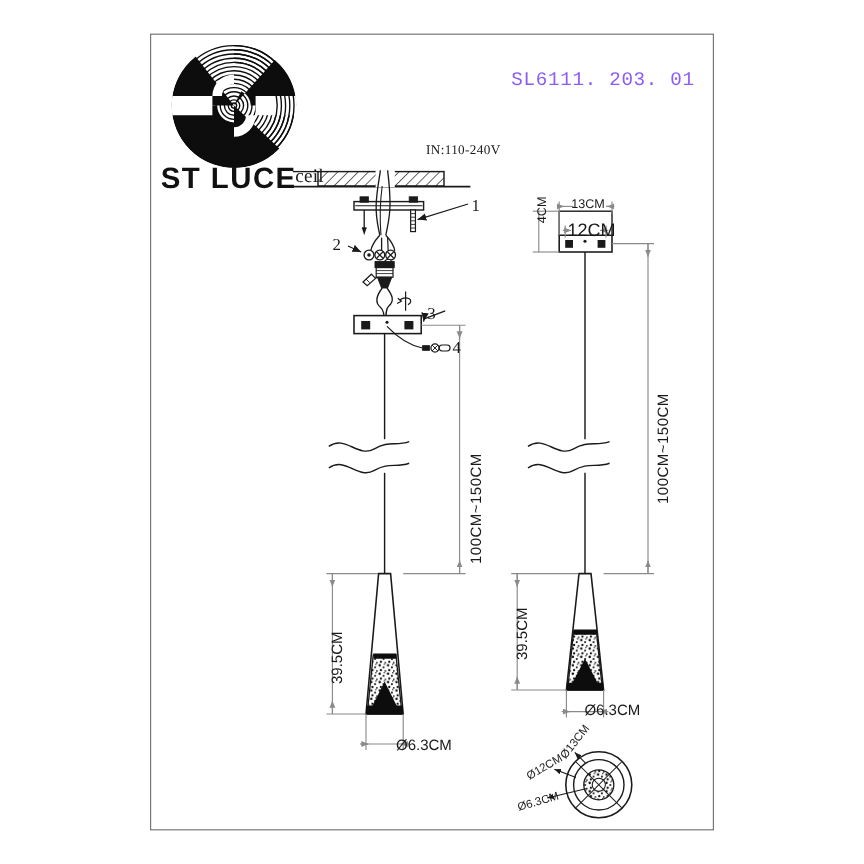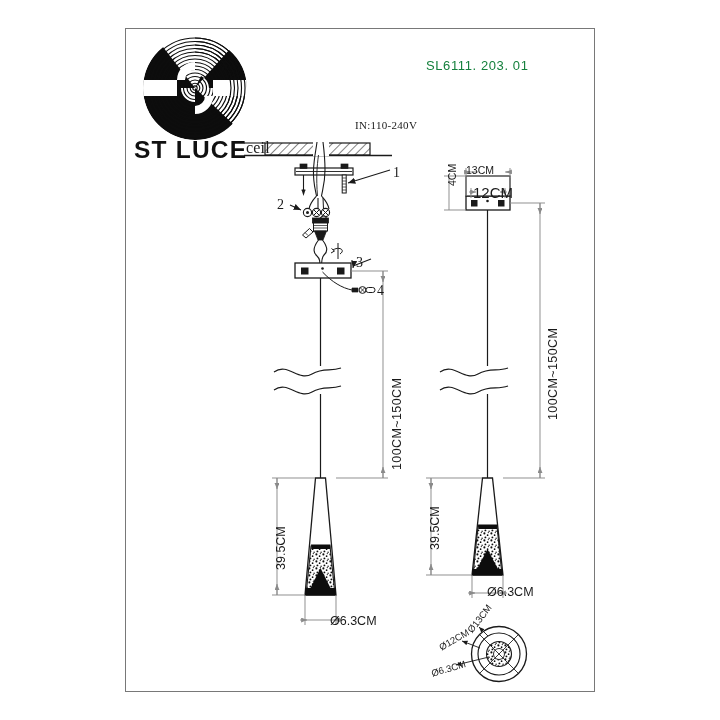--- a/index.html
+++ b/index.html
@@ -46,23 +46,23 @@
     font-weight: bold;
     letter-spacing: 1.2px;
     color: #111;
     font-family: "Liberation Sans", sans-serif;
     white-space: nowrap;
   }
   .code-text {
     position: absolute;
     left: 426px;
     top: 58px;
-    font-size: 13px;
-    color: #15803d;
-    font-family: Liberation Sans, sans-serif;
+    font-size: 16px;
+    color: #8b5cf6;
+    font-family: Liberation Mono, monospace;
     letter-spacing: 0.6px;
     white-space: nowrap;
   }
   .lbl {
     position: absolute;
     color: #1a1a1a;
     white-space: nowrap;
     font-family: "Liberation Sans", sans-serif;
   }
   .lbl-serif {
@@ -82,21 +82,21 @@
     letter-spacing: 0.2px;
   }
   .cal {
     font-size: 14px;
     font-family: "Liberation Serif", serif;
   }
   .cal1 { left: 393px; top: 165px; }
   .cal2 { left: 277px; top: 197px; }
   .cal3 { left: 356px; top: 255px; }
   .cal4 { left: 377px; top: 283px; }
-  .d13 { left: 466px; top: 164px; font-size: 10.5px; }
+  .d13 { left: 476px; top: 164px; font-size: 10.5px; }
   .d12 { left: 473px; top: 184px; font-size: 15px; }
   .d4 {
     left: 446px; top: 186px; font-size: 10.5px;
     transform: rotate(-90deg);
     transform-origin: left top;
   }
   .vrot {
     font-size: 12.5px;
     transform: rotate(-90deg);
     transform-origin: left top;

